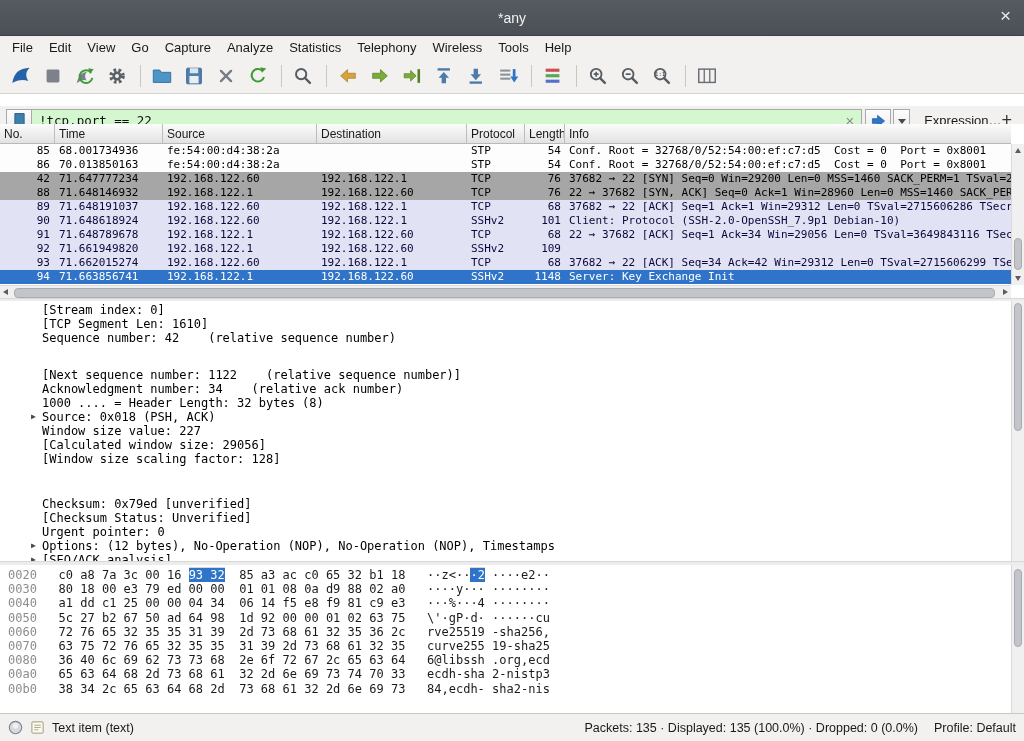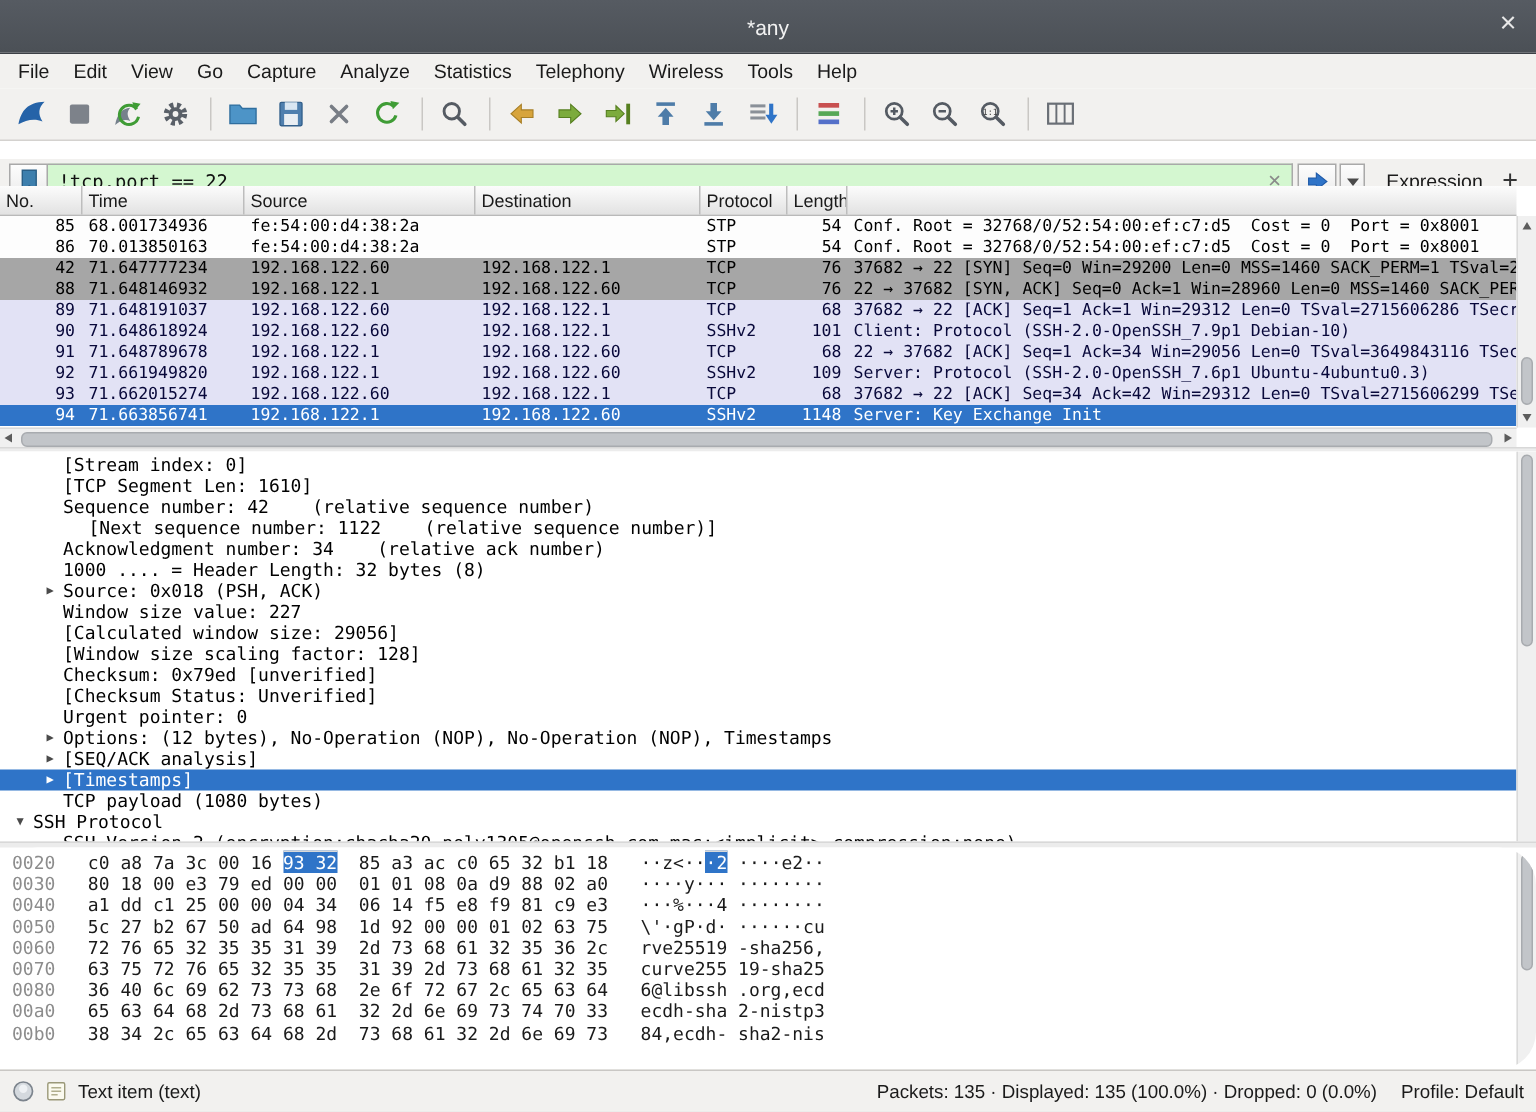--- a/index.html
+++ b/index.html
@@ -85,21 +85,21 @@
     font-family:"DejaVu Sans Mono",monospace;font-size:12px;}
   .dlines{position:absolute;left:0;top:2px;width:calc(100% - 13px);}
   .dline{display:flex;height:14px;line-height:14px;align-items:flex-end;box-sizing:border-box;width:100%;}
   .arrow{width:17px;flex:none;font-size:8px;color:#4a4a4a;text-align:center;}
   .dtext{white-space:pre;overflow:hidden;}
   .dline.sel{background:#2f74c8;color:#fff;}
   .dline.sel .arrow{color:#fff;}
 
   
   .hexpane{position:absolute;left:0;top:565px;width:100%;height:148px;background:#fff;overflow:hidden;
-    font-family:"DejaVu Sans Mono",monospace;font-size:12px;border-radius:25px;}
+    font-family:"DejaVu Sans Mono",monospace;font-size:12px;}
   .hexrows{position:absolute;top:3px;left:8px;}
   .hexrow{height:14.2px;line-height:14.2px;white-space:pre;color:#1a1a1a;}
   .off{color:#8c8c8c;}
   .hexsel{background:#2f74c8;color:#fff;}
   .hexsel:empty{display:none;}
 
   
   .statusbar{position:absolute;left:0;top:713px;width:100%;height:28px;background:#f2f1ef;
     border-top:1px solid #c9c7c4;display:flex;align-items:center;padding:0 8px;box-sizing:border-box;
     font-size:12.5px;color:#1a1a1a;}
@@ -286,20 +286,21 @@
   </div>
 
   <div class="packetlist">
     <div class="pheader">
       <div class="ph col-no">No.</div>
       <div class="ph col-time">Time</div>
       <div class="ph col-src">Source</div>
       <div class="ph col-dst">Destination</div>
       <div class="ph col-proto">Protocol</div>
       <div class="ph col-len">Length</div>
+      <div class="ph col-info">Info</div>
     </div>
     <div class="prows">
         <div class="prow c-stp">
     <span class="cell col-no">85</span>
     <span class="cell col-time">68.001734936</span>
     <span class="cell col-src">fe:54:00:d4:38:2a</span>
     <span class="cell col-dst"></span>
     <span class="cell col-proto">STP</span>
     <span class="cell col-len">54</span>
     <span class="cell col-info">Conf. Root = 32768/0/52:54:00:ef:c7:d5  Cost = 0  Port = 0x8001</span>
@@ -358,21 +359,20 @@
     <span class="cell col-len">68</span>
     <span class="cell col-info">22 → 37682 [ACK] Seq=1 Ack=34 Win=29056 Len=0 TSval=3649843116 TSecr=2715606286</span>
   </div>
         <div class="prow c-tcp">
     <span class="cell col-no">92</span>
     <span class="cell col-time">71.661949820</span>
     <span class="cell col-src">192.168.122.1</span>
     <span class="cell col-dst">192.168.122.60</span>
     <span class="cell col-proto">SSHv2</span>
     <span class="cell col-len">109</span>
-    <span class="cell col-info">Server: Protocol (SSH-2.0-OpenSSH_7.6p1 Ubuntu-4ubuntu0.3)</span>
   </div>
         <div class="prow c-tcp">
     <span class="cell col-no">93</span>
     <span class="cell col-time">71.662015274</span>
     <span class="cell col-src">192.168.122.60</span>
     <span class="cell col-dst">192.168.122.1</span>
     <span class="cell col-proto">TCP</span>
     <span class="cell col-len">68</span>
     <span class="cell col-info">37682 → 22 [ACK] Seq=34 Ack=42 Win=29312 Len=0 TSval=2715606299 TSecr=3649843120</span>
   </div>
@@ -407,21 +407,21 @@
     <span class="dtext">[Stream index: 0]</span>
   </div>
         <div class="dline" style="padding-left: 25px;">
     <span class="arrow"></span>
     <span class="dtext">[TCP Segment Len: 1610]</span>
   </div>
         <div class="dline" style="padding-left: 25px;">
     <span class="arrow"></span>
     <span class="dtext">Sequence number: 42    (relative sequence number)</span>
   </div>
-        <div class="dline" style="padding-left: 42px;">
+        <div class="dline" style="padding-left: 25px; margin-top: 23px;">
     <span class="arrow"></span>
     <span class="dtext">[Next sequence number: 1122    (relative sequence number)]</span>
   </div>
         <div class="dline" style="padding-left: 25px;">
     <span class="arrow"></span>
     <span class="dtext">Acknowledgment number: 34    (relative ack number)</span>
   </div>
         <div class="dline" style="padding-left: 25px;">
     <span class="arrow"></span>
     <span class="dtext">1000 .... = Header Length: 32 bytes (8)</span>
@@ -435,21 +435,21 @@
     <span class="dtext">Window size value: 227</span>
   </div>
         <div class="dline" style="padding-left: 25px;">
     <span class="arrow"></span>
     <span class="dtext">[Calculated window size: 29056]</span>
   </div>
         <div class="dline" style="padding-left: 25px;">
     <span class="arrow"></span>
     <span class="dtext">[Window size scaling factor: 128]</span>
   </div>
-        <div class="dline" style="padding-left: 25px;">
+        <div class="dline" style="padding-left: 25px; margin-top: 31px;">
     <span class="arrow"></span>
     <span class="dtext">Checksum: 0x79ed [unverified]</span>
   </div>
         <div class="dline" style="padding-left: 25px;">
     <span class="arrow"></span>
     <span class="dtext">[Checksum Status: Unverified]</span>
   </div>
         <div class="dline" style="padding-left: 25px;">
     <span class="arrow"></span>
     <span class="dtext">Urgent pointer: 0</span>

